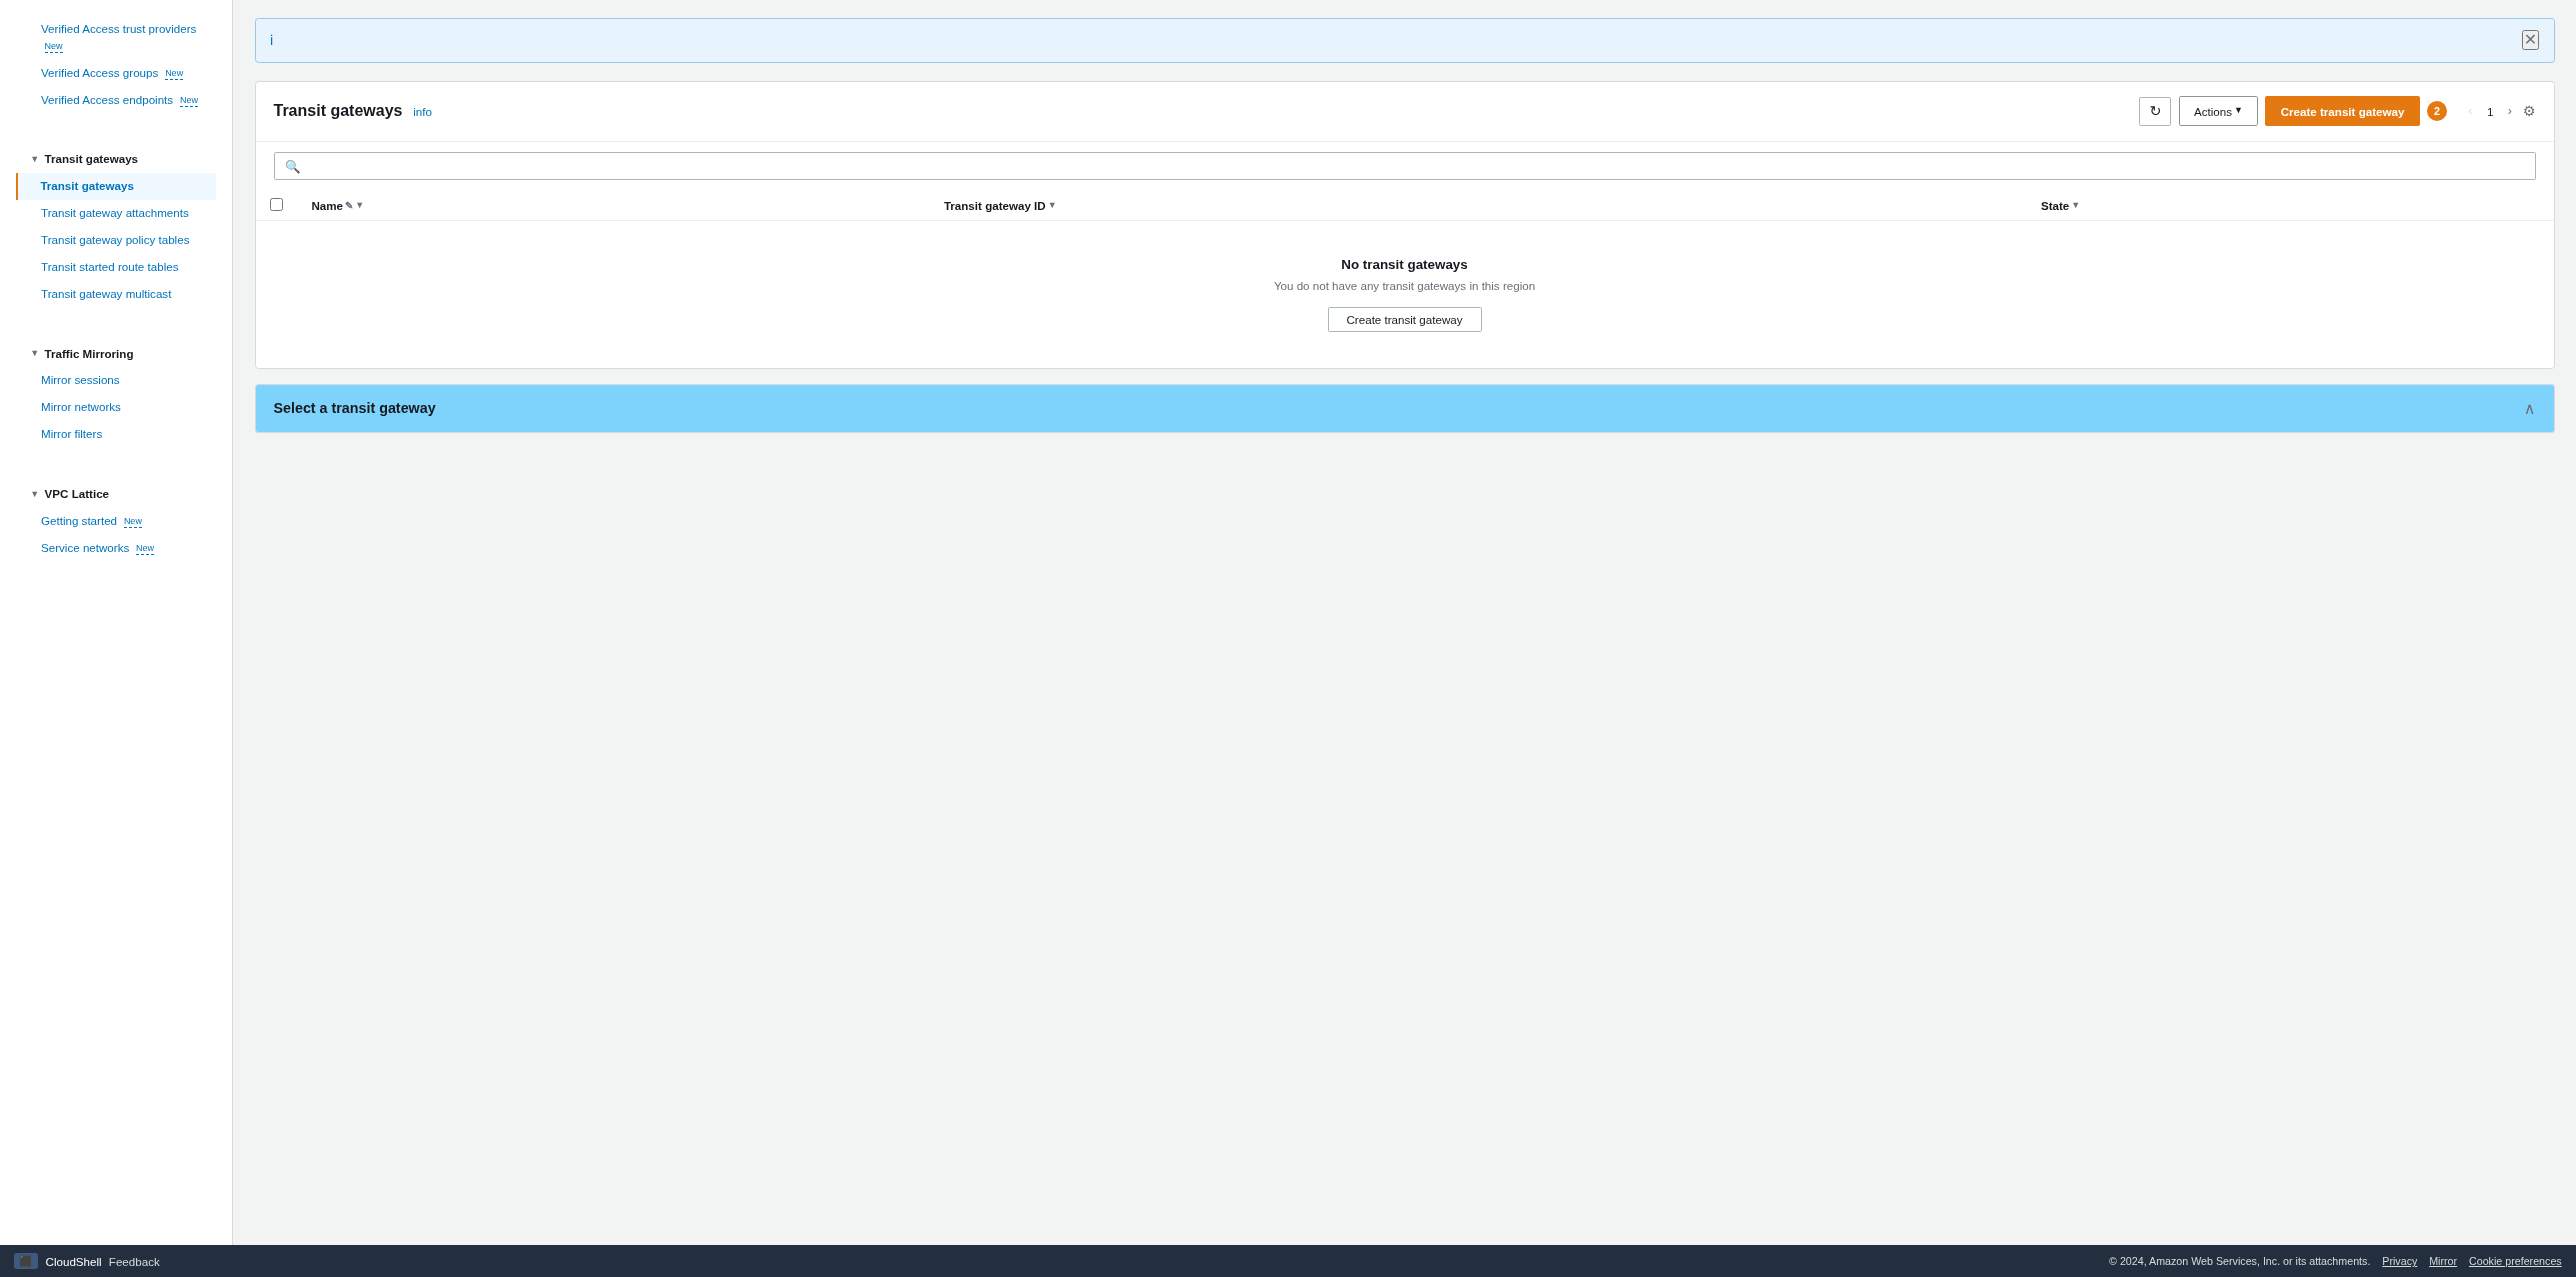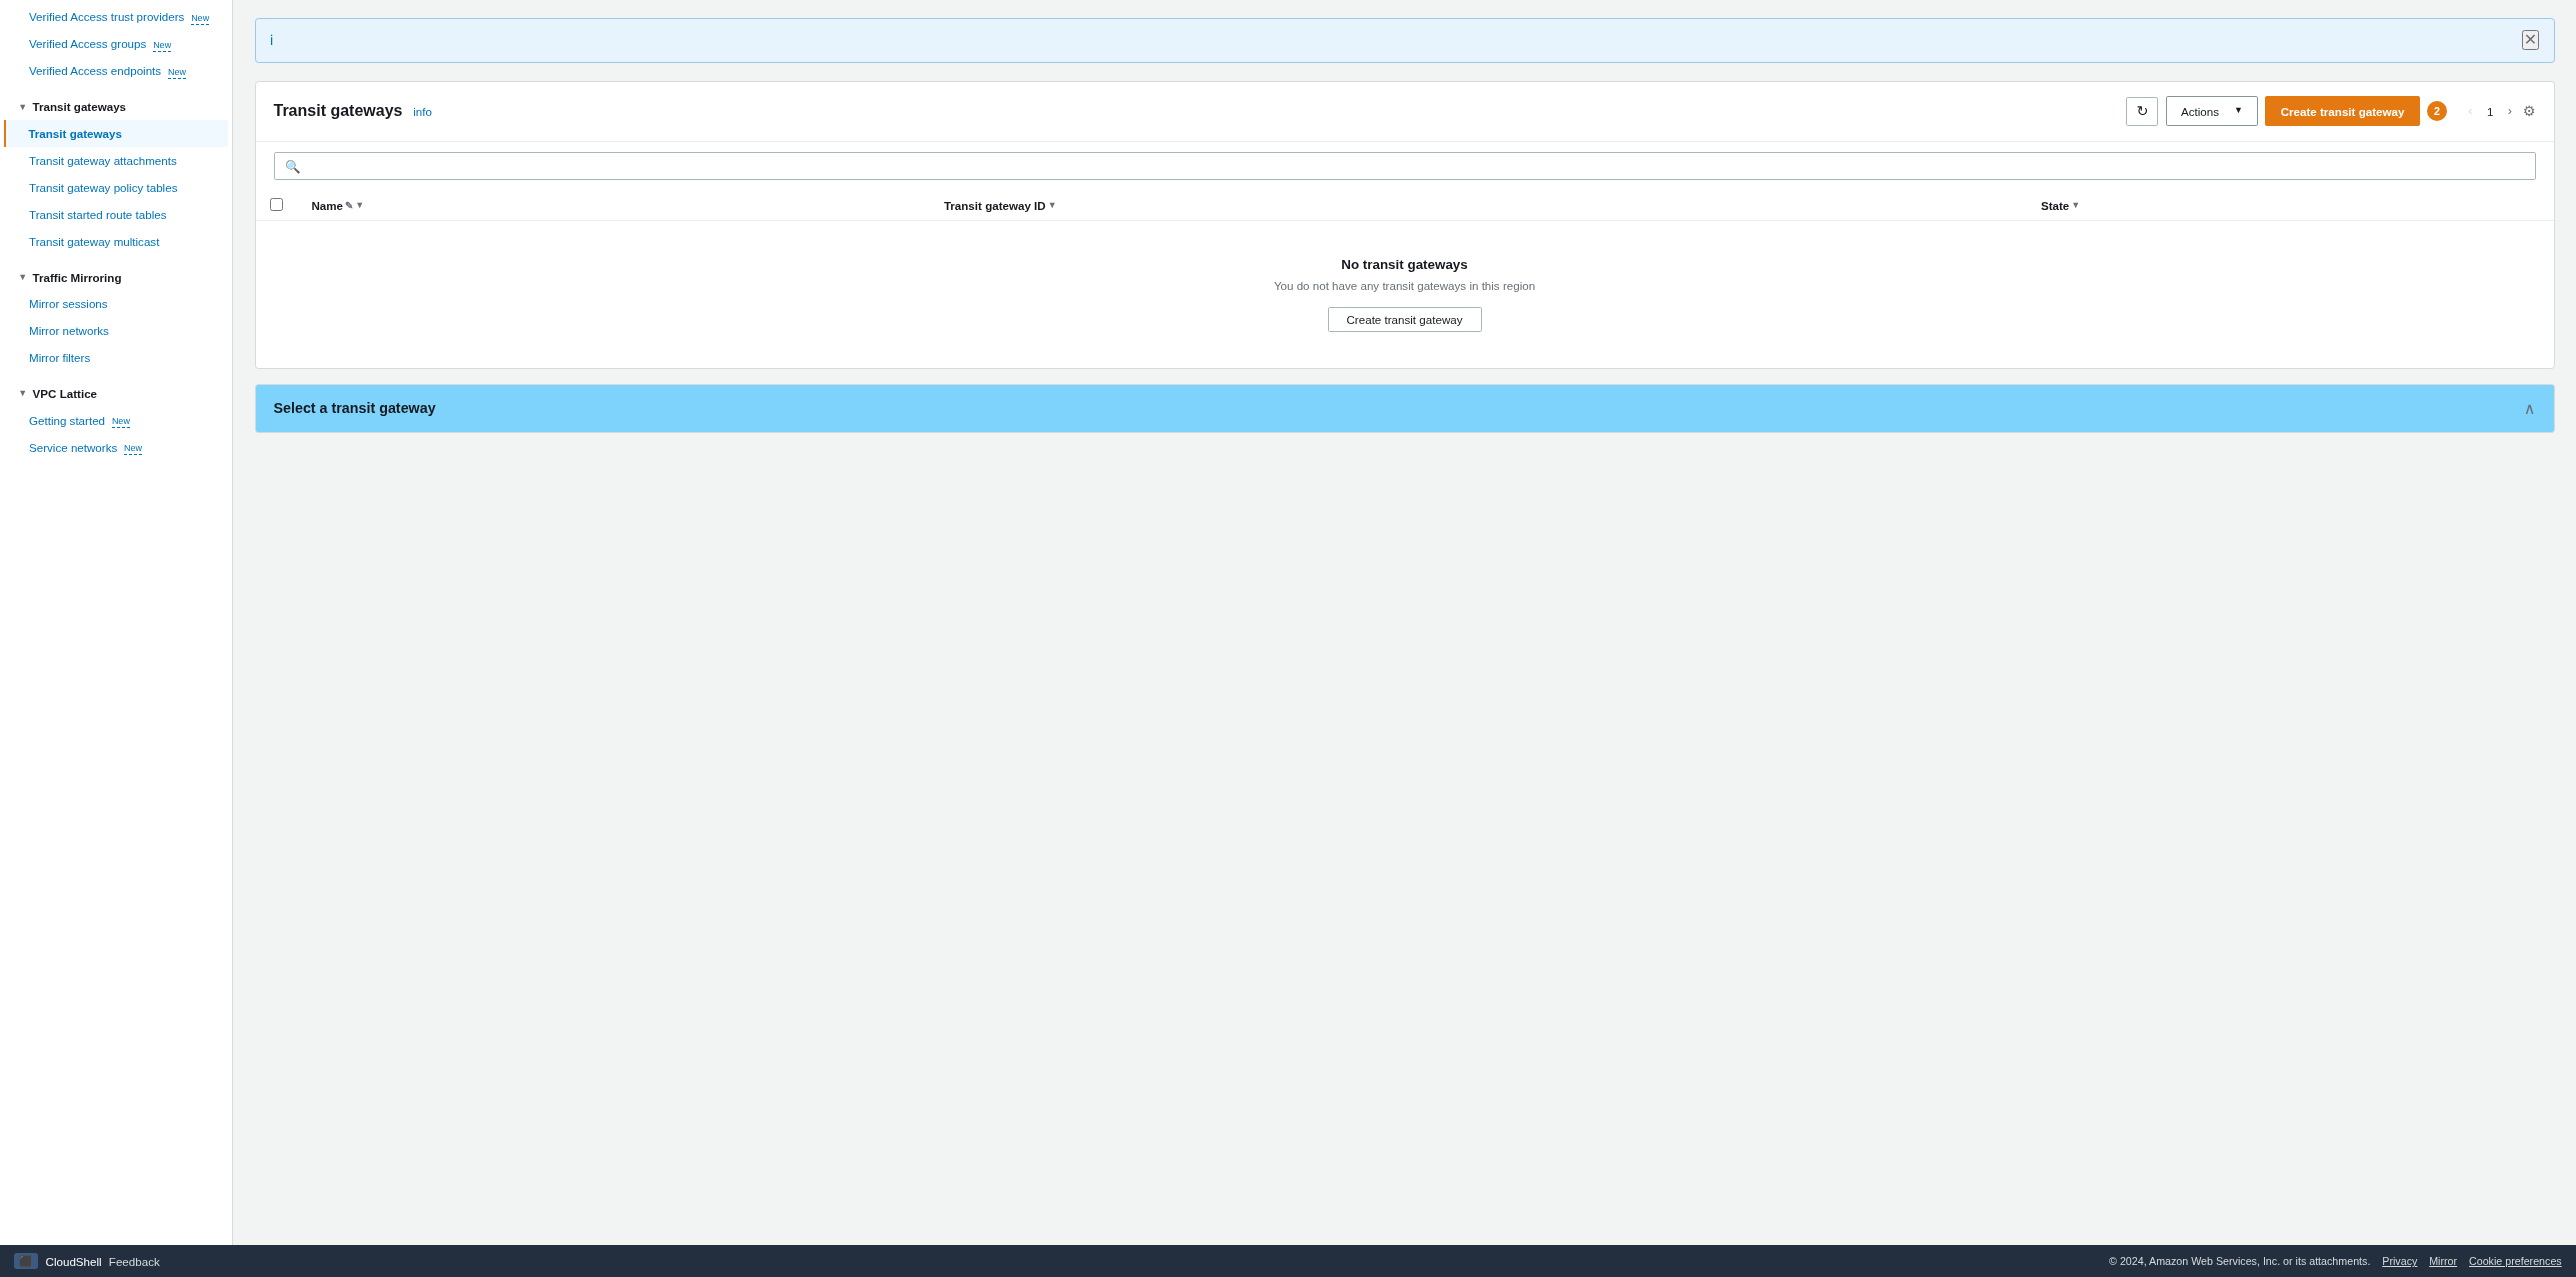--- a/index.html
+++ b/index.html
@@ -10,42 +10,42 @@
     .sidebar { width: 233px; background: #fff; border-right: 0.9px solid #d5dbdb; overflow-y: auto; flex-shrink: 0; padding-bottom: 18px; }
     .main-content { flex: 1; overflow-y: auto; padding: 18px 21.5px; background: #f2f3f3; }
 
     
     .bottom-bar { background: #232f3e; color: #fff; display: flex; align-items: center; padding: 0 14.3px; height: 32px; flex-shrink: 0; font-size: 11.6px; gap: 14.3px; }
     .bottom-bar-left { display: flex; align-items: center; gap: 7.2px; }
     .bottom-bar-right { margin-left: auto; color: #d5dbdb; font-size: 10.7px; }
     .cloudshell-icon { background: #3d5a80; border-radius: 2.7px; padding: 1.8px 5.4px; font-size: 10.7px; color: #fff; }
 
     
-    .sidebar-section { padding: 4px; }
+    .sidebar-section { padding: 16px; }
     .sidebar-section-header { display: flex; align-items: center; gap: 5.4px; padding: 7.2px 14.3px; font-weight: 700; font-size: 11.6px; color: #16191f; cursor: pointer; }
     .sidebar-section-header .chevron { font-size: 9px; color: #687078; }
     .sidebar-item { padding: 5.4px 14.3px 5.4px 25px; font-size: 11.6px; color: #0073bb; cursor: pointer; line-height: 1.4; }
     .sidebar-item.active { color: #0073bb; font-weight: 600; border-left: 2.7px solid #e47911; padding-left: 22.4px; background: #f0f9ff; }
     .new-badge { display: inline-block; font-size: 9px; color: #0073bb; border-bottom: 0.9px dashed #0073bb; margin-left: 3.6px; vertical-align: middle; }
 
     
     .info-banner { background: #e8f4fd; border: 0.9px solid #99c9e8; border-radius: 3.6px; padding: 10.7px 14.3px; margin-bottom: 18px; display: flex; align-items: flex-start; gap: 9px; font-size: 11.6px; color: #16191f; line-height: 1.5; }
     .info-banner a { color: #0073bb; text-decoration: none; }
     .info-banner .close-btn { margin-left: auto; cursor: pointer; color: #687078; font-size: 16px; line-height: 1; flex-shrink: 0; }
     .info-icon { color: #0073bb; font-size: 14.3px; flex-shrink: 0; }
 
     
     .panel { background: #fff; border: 0.9px solid #d5dbdb; border-radius: 3.6px; margin-bottom: 0; }
     .panel-header { display: flex; align-items: center; padding: 14.3px 18px; border-bottom: 0.9px solid #eaeded; gap: 10.7px; flex-wrap: wrap; }
     .panel-title { font-size: 16px; font-weight: 700; color: #16191f; }
     .panel-title-info { color: #0073bb; font-size: 11.6px; cursor: pointer; }
     .panel-header-actions { margin-left: auto; display: flex; align-items: center; gap: 7.2px; }
 
     
-    .btn { border-radius: 1.8px; cursor: pointer; font-size: 11.6px; padding: 5.4px 14.3px; font-weight: 400; line-height: 1.5; display: inline-flex; align-items: center; gap: 15px; }
+    .btn { border-radius: 1.8px; cursor: pointer; font-size: 11.6px; padding: 5.4px 14.3px; font-weight: 400; line-height: 1.5; display: inline-flex; align-items: center; gap: 2px; }
     .btn-default { background: #fff; border: 0.9px solid #879596; color: #16191f; }
     .btn-primary { background: #e47911; border: 1.8px solid #e47911; color: #fff; font-weight: 700; }
     .btn-icon { padding: 5.4px 9px; border: 0.9px solid #879596; background: #fff; cursor: pointer; border-radius: 1.8px; color: #16191f; }
     .btn-outline { background: #fff; border: 0.9px solid #aab7b8; color: #16191f; border-radius: 1.8px; padding: 5.4px 18px; cursor: pointer; font-size: 11.6px; }
 
     
     .step-badge { display: inline-flex; align-items: center; justify-content: center; width: 20px; height: 20px; border-radius: 50%; background: #e47911; color: #fff; font-size: 10.7px; font-weight: 700; flex-shrink: 0; }
 
     
     .search-bar { display: flex; align-items: center; border: 0.9px solid #aab7b8; border-radius: 1.8px; padding: 5.4px 10.7px; margin: 10.7px 18px; gap: 7.2px; background: #fff; }

